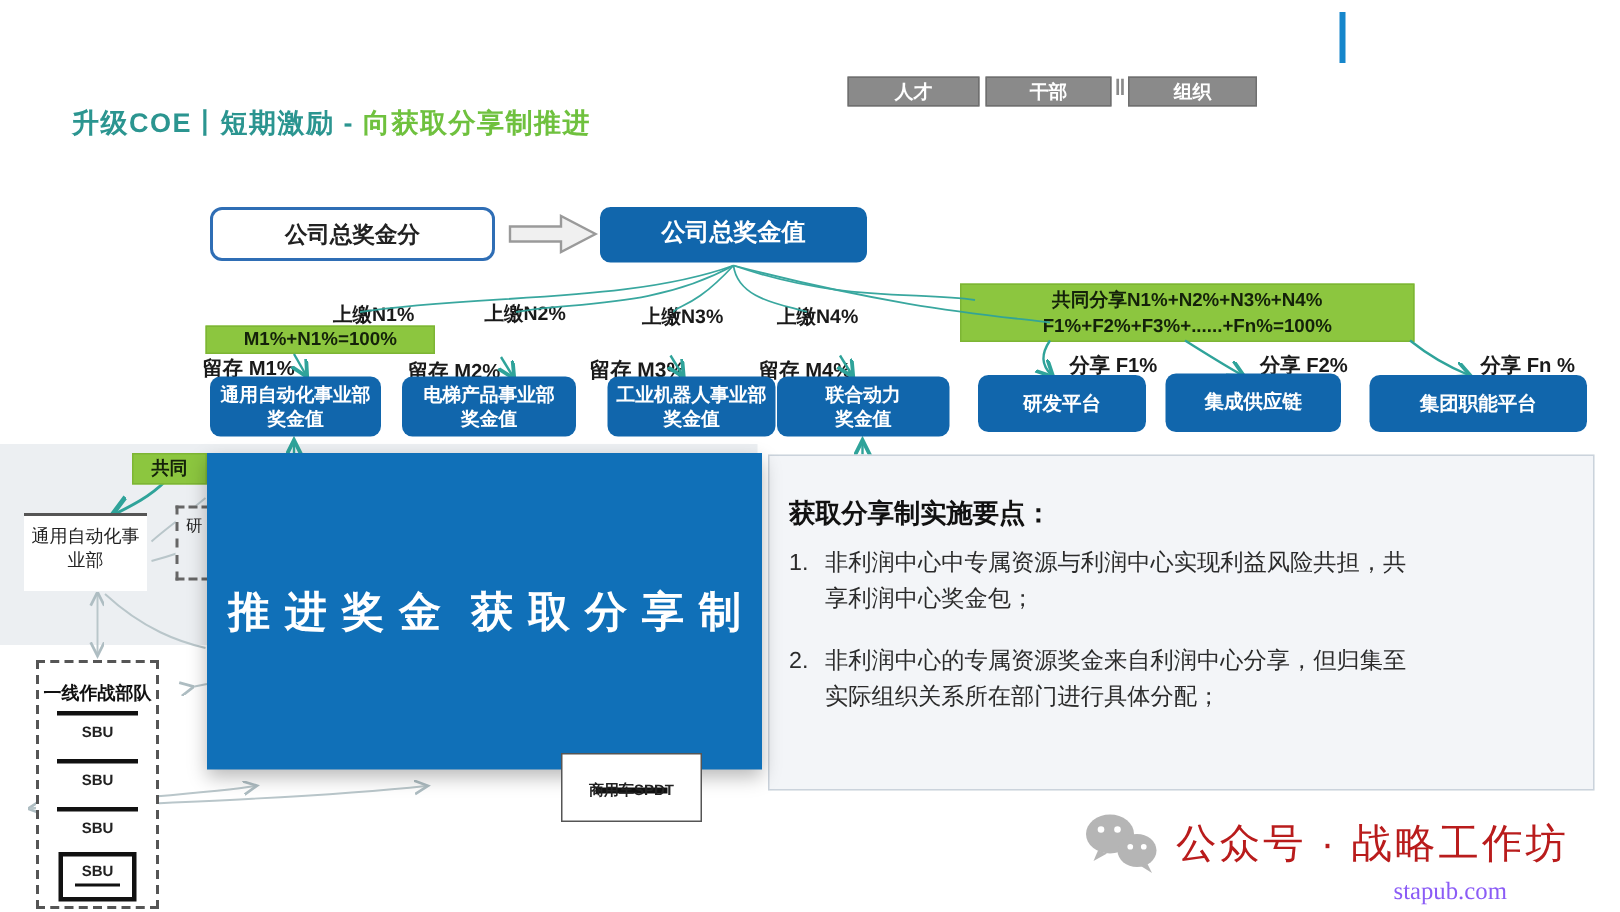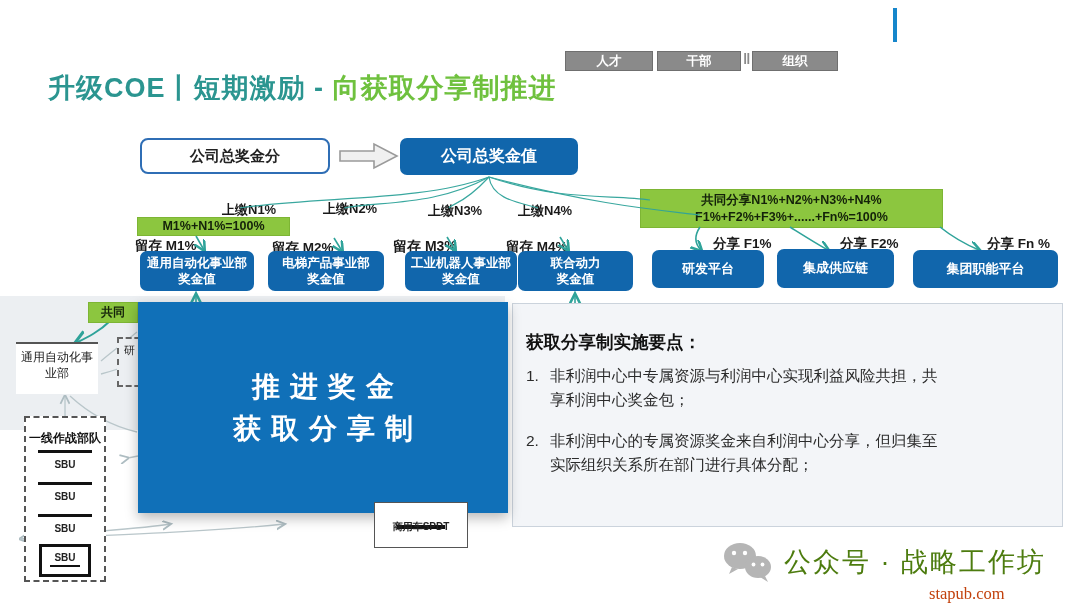--- a/index.html
+++ b/index.html
@@ -7,21 +7,21 @@
   body { font-family:"Liberation Sans","DejaVu Sans",sans-serif; }
   #stage { position:relative; width:1080px; height:608px; background:#ffffff; overflow:hidden; }
 
   
   .tab { position:absolute; top:51px; height:20px; background:#8a8a8a; border:1px solid #6f6f6f;
          color:#fff; font-size:12.5px; font-weight:bold; display:flex; align-items:center; justify-content:center; }
   .tabsep { position:absolute; top:50px; color:#8a8a8a; font-size:15px; font-weight:bold; }
   .cursor-mark { position:absolute; left:893px; top:8px; width:4px; height:34px; background:#1686cb; }
 
   
-  .title { position:absolute; left:48px; top:70px; font-size:27px; font-weight:bold; letter-spacing:1px; }
+  .title { position:absolute; left:48px; top:70px; font-size:18px; font-weight:bold; letter-spacing:1px; }
   .title .t1 { color:#2b9590; }
   .title .t2 { color:#6fc13e; }
 
   
   .bluebox { position:absolute; background:#1166ac; color:#fff; border-radius:7px;
              display:flex; flex-direction:column; align-items:center; justify-content:center;
              font-weight:bold; font-size:12.5px; line-height:1.3; text-align:center; }
   .whitebox { position:absolute; background:#fff; border:2px solid #2f6eb5; border-radius:8px;
               display:flex; align-items:center; justify-content:center; font-weight:bold; font-size:15px; color:#222; }
   .greenbox { position:absolute; background:#8cc63f; border:1px solid #7db534; color:#14220a;
@@ -29,31 +29,31 @@
               font-weight:bold; font-size:12.5px; line-height:1.35; text-align:center; }
   .lbl { position:absolute; font-size:13px; font-weight:600; color:#1a1a1a; white-space:nowrap; }
 
   
   .left-panel { position:absolute; left:0; top:296px; width:505px; height:134px; background:#eceff2; z-index:0; }
   .org-node { position:absolute; left:16px; top:342px; width:82px; height:52px; background:#fff;
               border-top:2px solid #555; font-size:12px; line-height:1.35; color:#222; text-align:center;
               padding-top:5px; z-index:2; }
   .dash-mini { position:absolute; left:117px; top:337px; width:32px; height:50px; border:2px dashed #666;
                font-size:11px; color:#222; padding:4px 0 0 5px; z-index:2; background:#eceff2; }
-  .frontline { position:absolute; left:24px; top:416px; width:82px; height:166px; border:2px dashed #555; z-index:2; background:#fff; }
+  .frontline { position:absolute; left:24px; top:440px; width:82px; height:166px; border:2px dashed #555; z-index:2; background:#fff; }
   .fl-title { position:absolute; left:0; top:12px; width:100%; text-align:center; font-size:12px; font-weight:bold; color:#111; }
   .sbu-item { position:absolute; left:0; width:100%; text-align:center; }
   .sbu-line { width:54px; border-top:3px solid #111; margin:0 auto 6px; }
   .sbu-txt { font-size:10px; color:#222; font-weight:600; }
   .sbu-box { position:absolute; left:13px; top:126px; width:52px; height:33px; border:3px solid #111; text-align:center; }
   .sbu-box .sbu-txt { display:inline-block; border-bottom:2px solid #111; padding:1px 4px 2px; }
 
   
   .overlay { position:absolute; left:138px; top:302px; width:370px; height:211px; background:#1070b8;
-             z-index:3; box-shadow:0 5px 12px rgba(0,0,0,.28); display:flex; flex-direction:column;
+             z-index:3; box-shadow:0 5px 12px rgba(0,0,0,.28); display:flex; flex-direction:row;
              align-items:center; justify-content:center; }
   .overlay .oline { color:#fff; font-size:28px; font-weight:bold; letter-spacing:10px; text-indent:10px; line-height:42px; }
 
   
   .panel { position:absolute; left:512px; top:303px; width:551px; height:224px; background:#f3f5f8;
            border:1px solid #cbd3dc; z-index:2; padding:26px 14px 0 13px; }
   .panel-heading { font-size:17.5px; font-weight:bold; color:#111; margin-bottom:10px; }
   .point { display:flex; width:412px; font-size:15.5px; color:#2b2b2b; line-height:1.55; }
   .point + .point { margin-top:17px; }
   .point .num { width:24px; flex:none; }
@@ -62,23 +62,23 @@
   
   .spdt-outer { position:absolute; left:374px; top:502px; width:94px; height:44px; border:1.5px solid #555; background:#fff; z-index:4; padding:22px; }
   .spdt-inner { width:100%; height:100%; border:2.5px solid #111; display:flex; align-items:center; justify-content:center;
                 font-size:10px; font-weight:bold; color:#222; white-space:nowrap; }
   .sales-outer { position:absolute; left:479px; top:508px; width:92px; height:38px; border:1.5px solid #555; background:#fff; z-index:4; }
   .sales-inner { margin:0 3px; height:100%; border-left:1.5px solid #555; border-right:1.5px solid #555;
                  display:flex; align-items:center; justify-content:center; font-size:11px; font-weight:bold; color:#222; }
 
   
   .wm { position:absolute; left:722px; top:540px; display:flex; align-items:center; z-index:1; }
-  .wm-label { color:#4d7c0f; font-size:27px; letter-spacing:2px; margin-left:10px; white-space:nowrap; }
+  .wm-label { color:#b91c1c; font-size:27px; letter-spacing:2px; margin-left:10px; white-space:nowrap; }
   .site { position:absolute; left:929px; top:584px; font-family:"Liberation Serif","DejaVu Serif",serif;
-          font-size:16.5px; color:#c2410c; z-index:1; }
+          font-size:16.5px; color:#8b5cf6; z-index:1; }
 
   svg.connectors { position:absolute; left:0; top:0; z-index:1; }
   .z2 { z-index:2; }
 </style>
 </head>
 <body>
 
 <div id="stage">
 
   <div class="tab" style="left:565px;width:88px;">人才</div>

